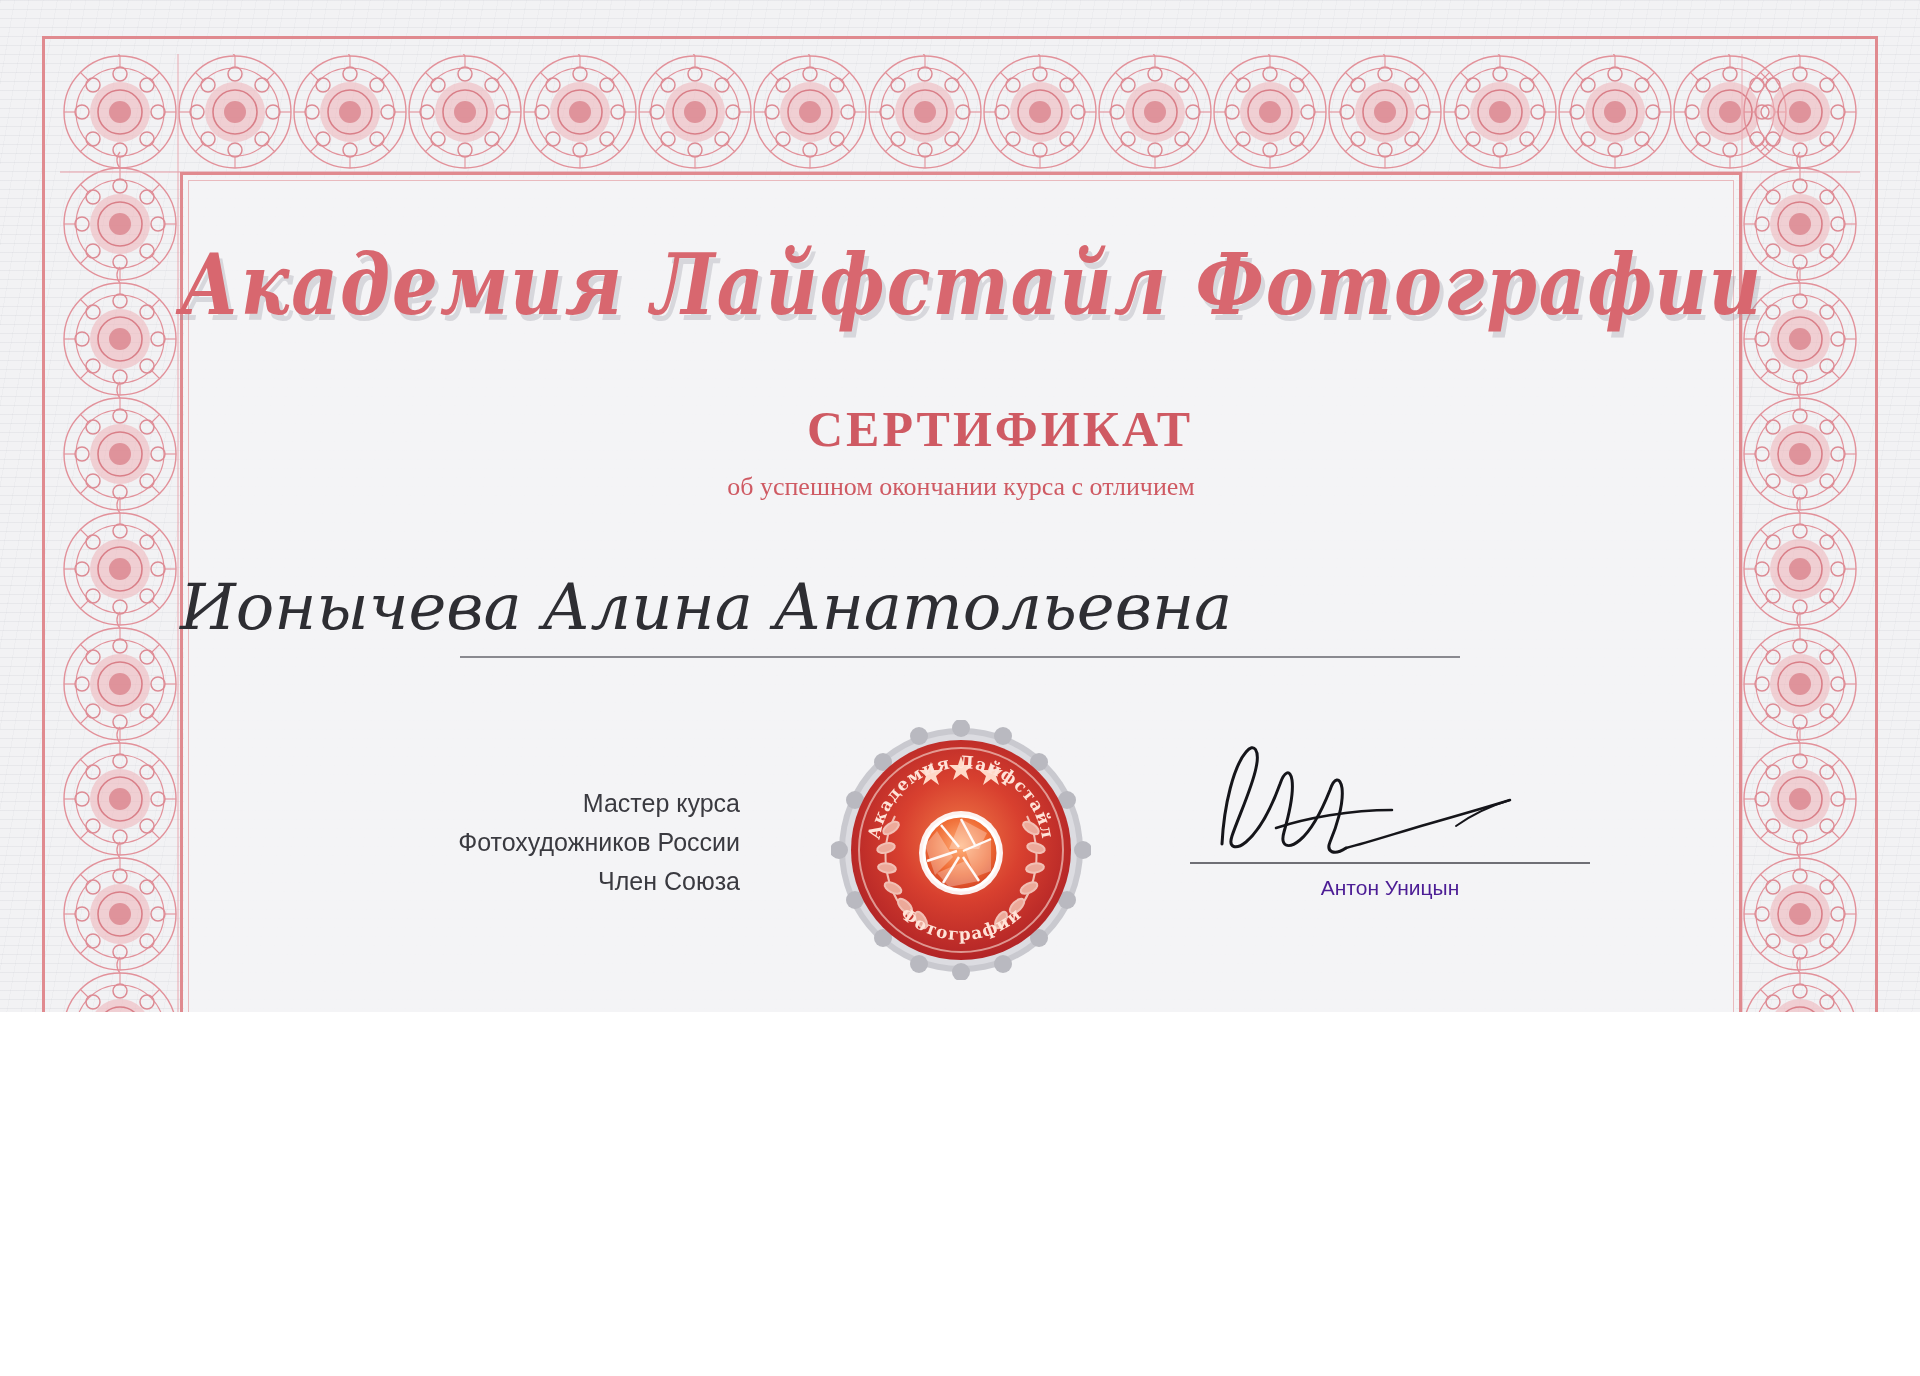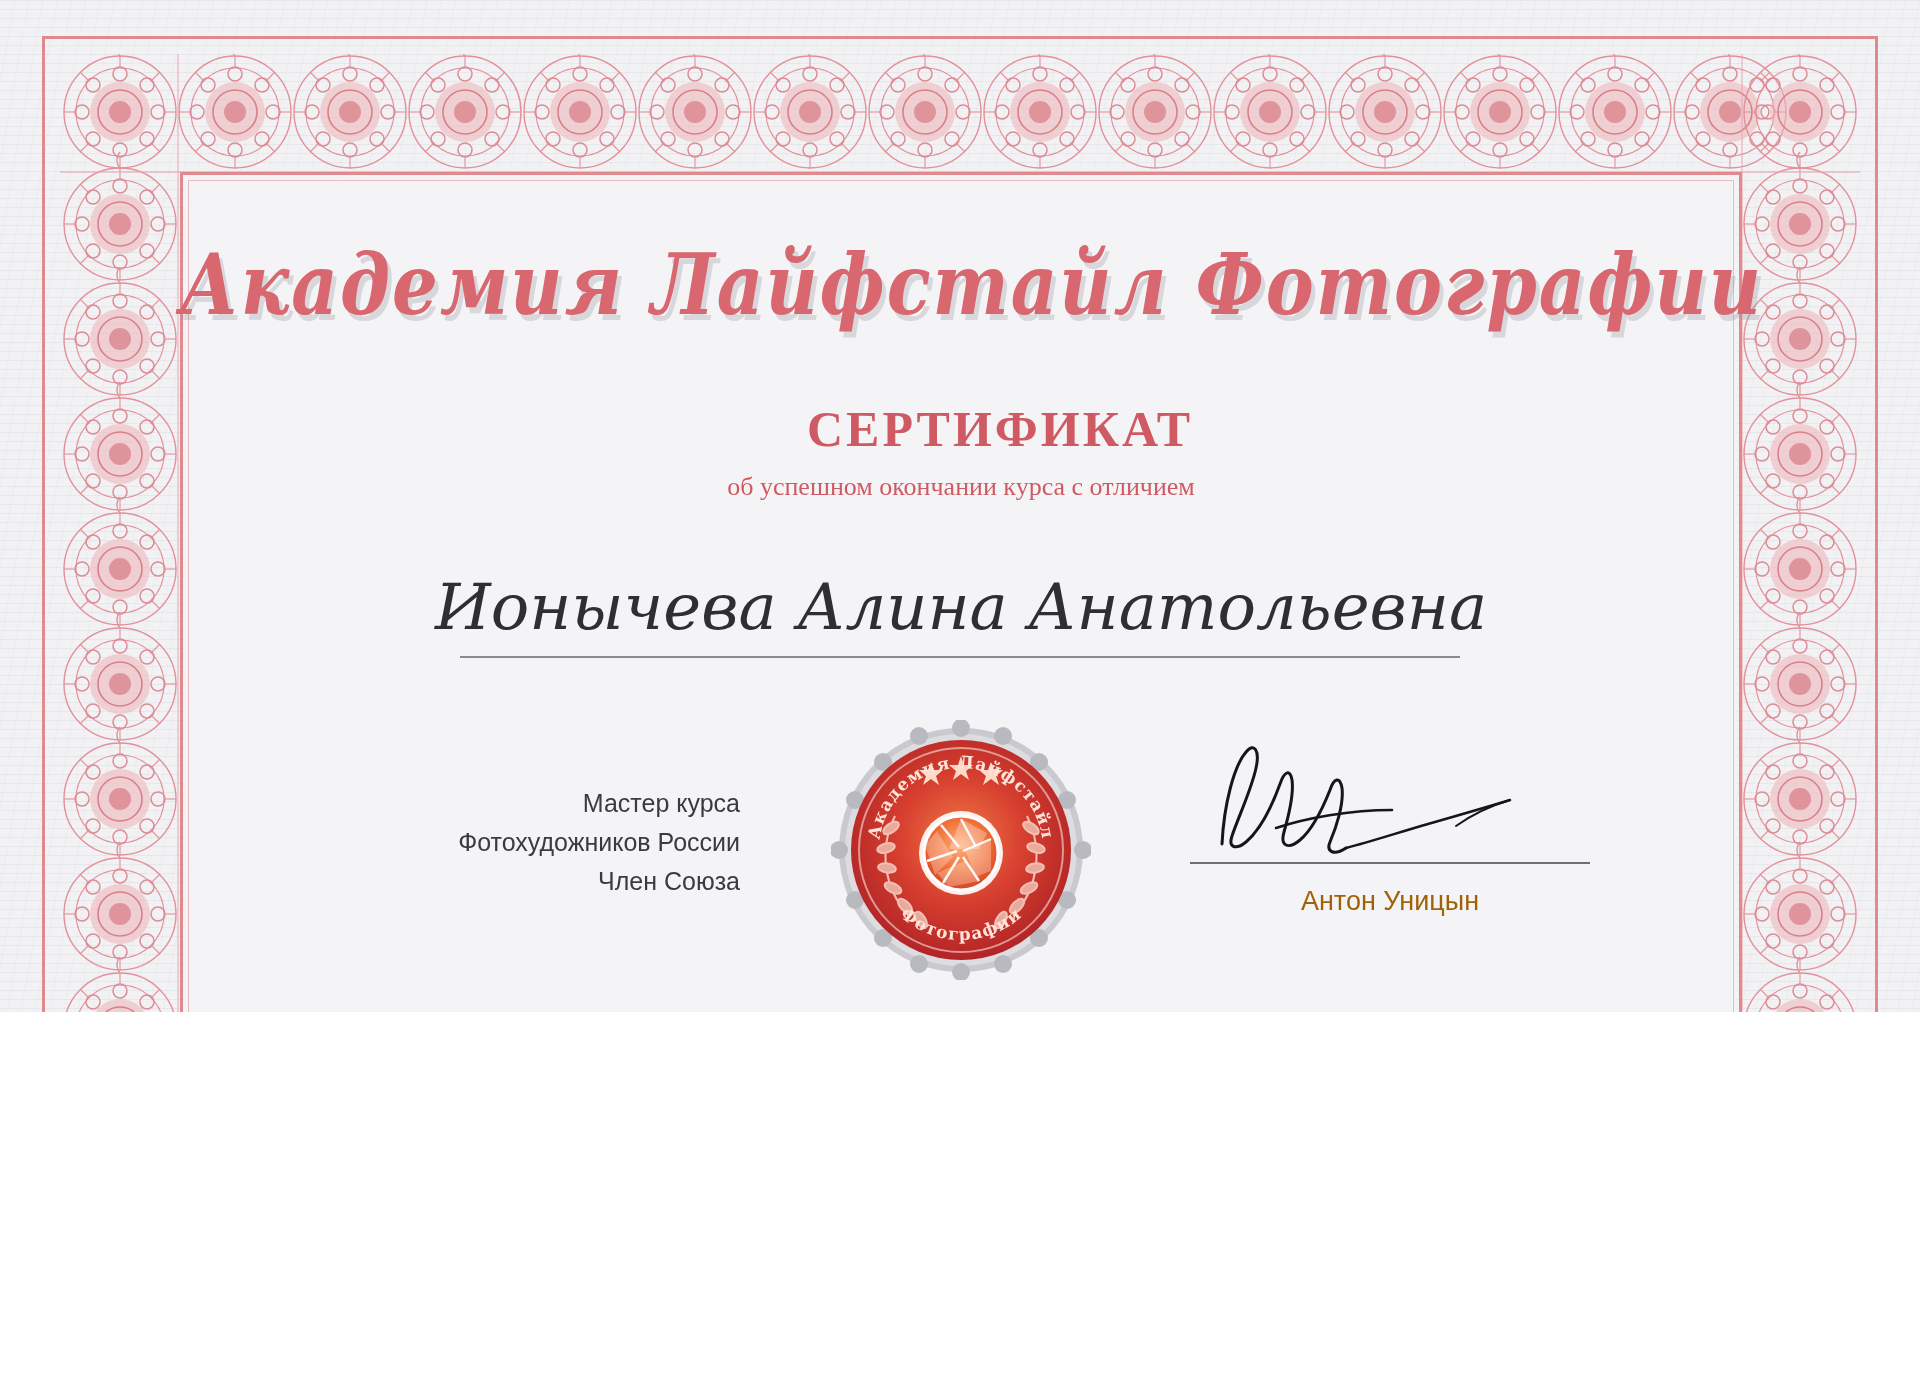--- a/index.html
+++ b/index.html
@@ -133,21 +133,21 @@
     text-align: center;
     font-family: "Liberation Serif", serif;
     font-size: 26px;
     color: #cf5a63;
   }
 
   .recipient {
     position: absolute;
     left: 0; top: 398px;
     width: 1562px;
-    text-align: center;
+    text-align: left;
     font-family: "DejaVu Serif", serif;
     font-style: italic;
     font-size: 64px;
     color: #2e2e33;
     white-space: nowrap;
   }
 
   .recipient-rule {
     position: absolute;
     left: 280px; top: 484px;
@@ -177,24 +177,24 @@
     height: 130px;
     position: relative;
   }
   .signature-rule {
     width: 400px;
     height: 2px;
     background: #6f6f75;
     margin: 0 auto;
   }
   .signature-name {
-    margin-top: 22px;
+    margin-top: 12px;
     font-family: "Liberation Sans", sans-serif;
-    font-size: 27px;
-    color: #a16207;
+    font-size: 21px;
+    color: #4c1d95;
   }
 
   
   .seal {
     position: absolute;
     left: 651px; top: 548px;
     width: 260px; height: 260px;
   }
 </style>
 </head>

